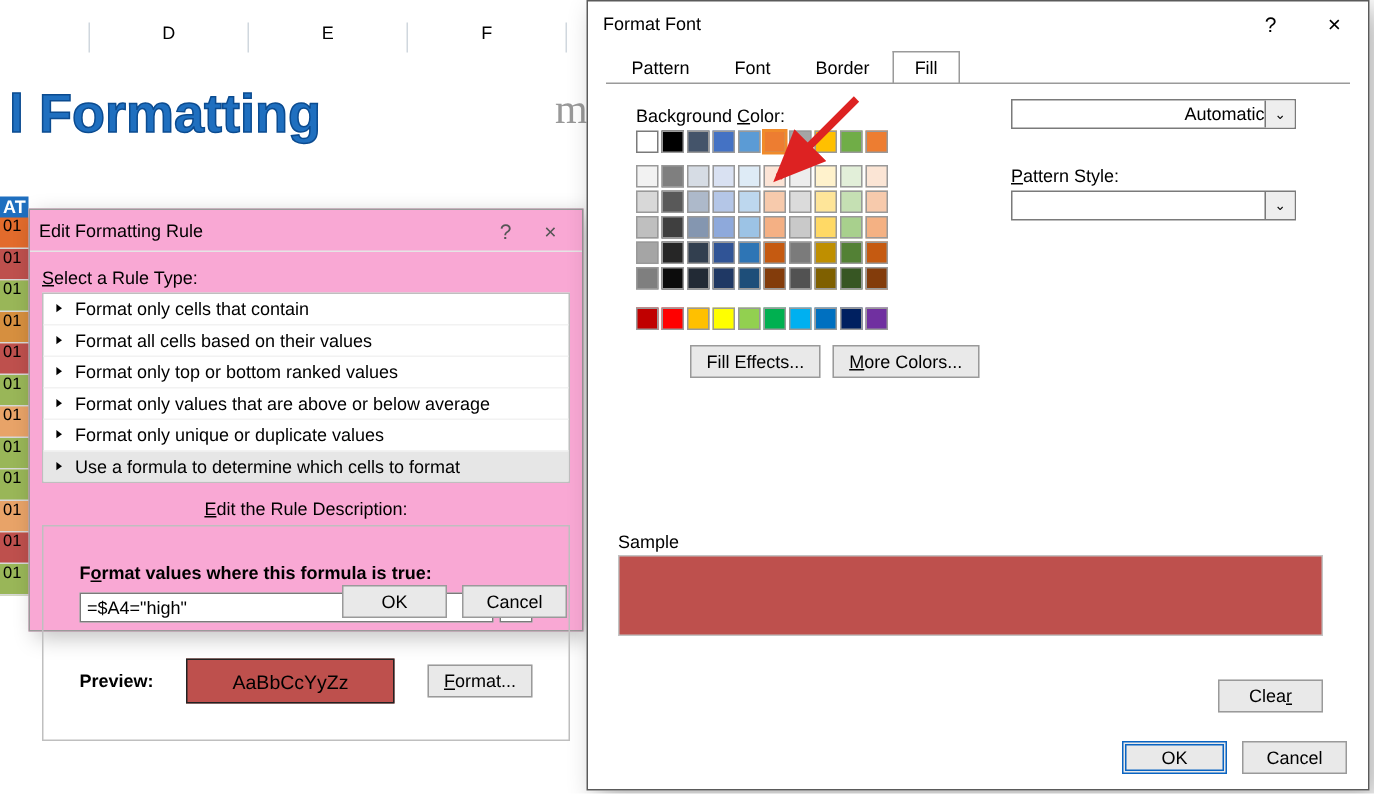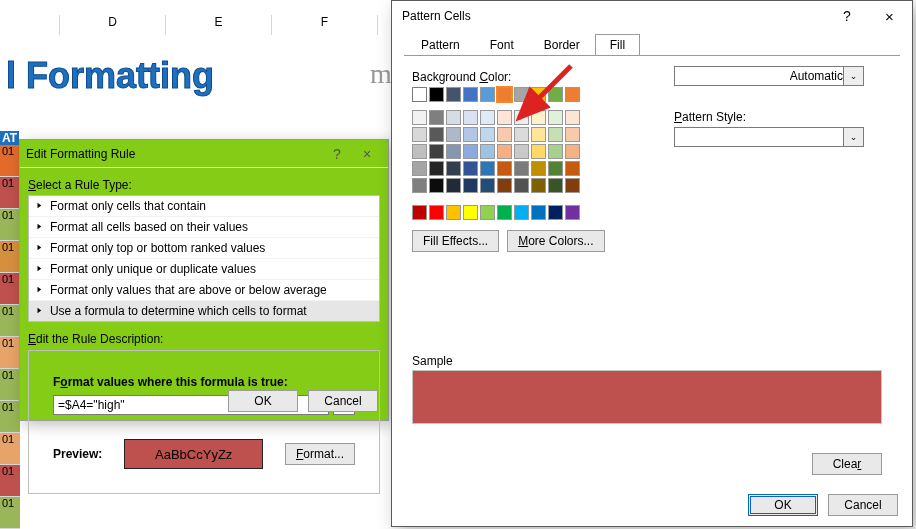--- a/index.html
+++ b/index.html
@@ -6,30 +6,30 @@
   body { margin:0; width:916px; height:529px; background:#fff; overflow:hidden; position:relative; font-size:12px; }
 
   
   .sheet { position:absolute; left:0; top:0; width:916px; height:529px; }
   .colhdr { position:absolute; top:15px; left:0; height:20px; display:flex; }
   .colhdr div { width:106px; text-align:center; font-size:12px; color:#000; border-right:1px solid #d0d7de; }
   .titlebox { position:absolute; left:0; top:55px; font-size:36px; font-weight:800;
     color:#1f6fbf; -webkit-text-stroke:1px #0b4b90; padding-left:6px;}
   .mytext { position:absolute; left:370px; top:58px; font-size:28px; color:#999; font-family:Georgia, serif;}
   .rowcells { position:absolute; left:0; top:145px; width:20px;}
-  .rowcells div { height:32px; font-size:11px; padding-left:2px; color:#000; border-bottom:1px solid #d7d7d7;}
+  .rowcells div { height:21px; font-size:11px; padding-left:2px; color:#000; border-bottom:1px solid #d7d7d7;}
   .rc0 { background:#e26b2c; } .rc1 { background:#be504d; } .rc2 { background:#99b658; }
   .rc3 { background:#d68f3f; } .rc4 { background:#be504d; } .rc5 { background:#99b658; }
   .rc6 { background:#e8a368; } .rc7 { background:#99b658; } .rc8 { background:#99b658; }
   .rc9 { background:#e8a368; } .rc10 { background:#be504d; } .rc11 { background:#99b658; }
   .at { position:absolute; left:0; top:131px; background:#1f6fbf; color:#fff; font-weight:bold; font-size:12px; padding:0 2px; height:16px;}
 
   
   .dlg1 { position:absolute; left:19px; top:139px; width:370px; height:282px;
-    background:#84cc16; border:1px solid #9a9a9a; box-shadow:4px 4px 14px rgba(0,0,0,.25);}
+    background:#f9a8d4; border:1px solid #9a9a9a; box-shadow:4px 4px 14px rgba(0,0,0,.25);}
   .dlg1 .titlebar { height:28px; display:flex; align-items:center; padding:0 6px; border-bottom:1px solid #e5e5e5;}
   .dlg1 .titlebar .ttl { flex:1; font-size:12px;}
   .dlg1 .titlebar .help, .dlg1 .titlebar .close { width:30px; text-align:center; font-size:14px; color:#555; cursor:default;}
   .dlg1 .body { padding:6px 8px 8px 8px; }
   .lbl { font-size:12px; margin:4px 0 3px 0; }
   .rulelist { border:1px solid #bfbfbf; background:#fff; }
   .rulelist .item { padding:3px 6px; font-size:12px; display:flex; align-items:center; gap:6px; cursor:default;}
   .rulelist .item::before { content:"►"; font-size:9px; transform:scaleX(.7) translateY(-1px); display:inline-block;}
   .rulelist .item.sel { background:#e6e6e6; }
   .rulelist .item:not(:last-child){ border-bottom:1px solid #f2f2f2;}
@@ -50,28 +50,28 @@
     background:#fff; border:1px solid #5a5a5a; box-shadow:6px 6px 18px rgba(0,0,0,.3);}
   .dlg2 .titlebar { height:30px; display:flex; align-items:center; padding:0 0 0 10px;}
   .dlg2 .titlebar .ttl { flex:1; font-size:12px;}
   .dlg2 .titlebar .help { width:40px; text-align:center; font-size:14px;}
   .dlg2 .titlebar .close { width:45px; text-align:center; font-size:15px;}
   .tabs { display:flex; padding-left:14px; height:24px; align-items:flex-end;}
   .tab { padding:3px 14px; font-size:12px; border:1px solid transparent; cursor:default;
     position:relative; top:1px;}
   .tab.active { border:1px solid #9a9a9a; border-bottom:1px solid #fff; background:#fff;}
   .tabbody { border-top:1px solid #9a9a9a; margin:0 12px; padding:10px 8px 8px 8px; height:430px; position:relative;}
-  .leftcol { position:absolute; left:8px; top:10px; width:240px;}
+  .leftcol { position:absolute; left:20px; top:10px; width:240px;}
   .rightcol { position:absolute; left:270px; top:10px; width:210px;}
   .nocolor { width:176px; height:20px; border:1px solid #7a7a7a; text-align:center; font-size:12px; line-height:18px; margin:4px 0 6px 0; background:#fff;}
   .swatchrow { display:flex; gap:2px; margin-bottom:2px;}
   .sw { width:15px; height:15px; border:1px solid #999; cursor:default;}
   .sw.empty { background:#fff; border:1px solid #7a7a7a;}
   .sw.sel { outline:2px solid #f08b2b; outline-offset:-1px; }
-  .btnrow { display:flex; gap:8px; margin-top:10px;}
+  .btnrow { display:flex; gap:8px; margin-top:10px;margin-left:36px;}
   .combo { width:190px; height:20px; border:1px solid #7a7a7a; display:flex; align-items:center; background:#fff;}
   .combo .ctext { flex:1; text-align:right; font-size:12px;}
   .combo .caret { width:20px; height:100%; background:#eee; border-left:1px solid #7a7a7a;
     display:flex; align-items:center; justify-content:center; font-size:9px;}
   .samplelbl { position:absolute; left:8px; top:298px; font-size:12px;}
   .samplebox { position:absolute; left:8px; top:314px; right:18px; height:54px; border:1px solid #c3c3c3; background:#be504d;}
   .clearbtn { position:absolute; right:18px; bottom:10px;}
   .dlg2 .footer { position:absolute; bottom:10px; right:14px; display:flex; gap:10px;}
   .btn.primary { border:1px solid #0a64c2; outline:1px solid #0a64c2; outline-offset:-3px;}
 
@@ -122,30 +122,30 @@
       <div class="item">
           <span>Format only cells that contain</span>
         </div>
       <div class="item">
           <span>Format all cells based on their values</span>
         </div>
       <div class="item">
           <span>Format only top or bottom ranked values</span>
         </div>
       <div class="item">
+          <span>Format only values that are above or below average</span>
+        </div>
+      <div class="item">
           <span>Format only unique or duplicate values</span>
-        </div>
-      <div class="item">
-          <span>Format only values that are above or below average</span>
         </div>
       <div class="item sel">
           <span>Use a formula to determine which cells to format</span>
         </div>
     </div>
-    <div class="lbl" style="margin-top:10px;"><span class="u">E</span>dit the Rule Description:</div>
+    <div class="lbl" style="margin-top:10px;text-align:center;"><span class="u">E</span>dit the Rule Description:</div>
     <div class="descbox">
       <div class="formulalbl">F<span class="u">o</span>rmat values where this formula is true:</div>
       <div class="formula-row">
         <input type="text" value="=$A4=&quot;high&quot;" style="">
         <div class="pickbtn">⬆</div>
       </div>
       <div class="prevrow">
         <span class="plabel">Preview:</span>
         <div class="prevswatch">AaBbCcYyZz</div>
         <button class="btn"><span class="u">F</span>ormat...</button>
@@ -153,21 +153,21 @@
     </div>
   </div>
   <div class="footer">
     <button class="btn">OK</button>
     <button class="btn">Cancel</button>
   </div>
 </div>
 
 <div class="dlg2">
   <div class="titlebar">
-    <span class="ttl">Pattern Cells</span>
+    <span class="ttl">Format Font</span>
     <span class="help">?</span>
     <span class="close">×</span>
   </div>
   <div class="tabs">
     <div class="tab">Pattern</div>
     <div class="tab">Font</div>
     <div class="tab">Border</div>
     <div class="tab active">Fill</div>
   </div>
   <div class="tabbody">

